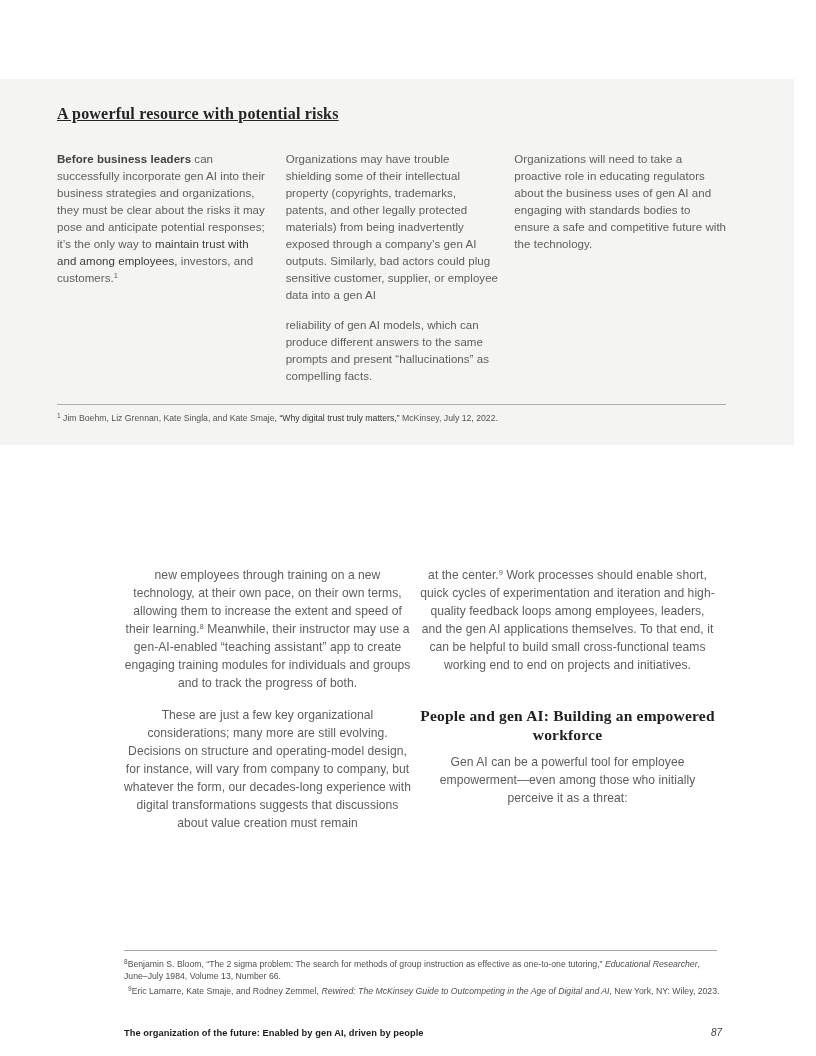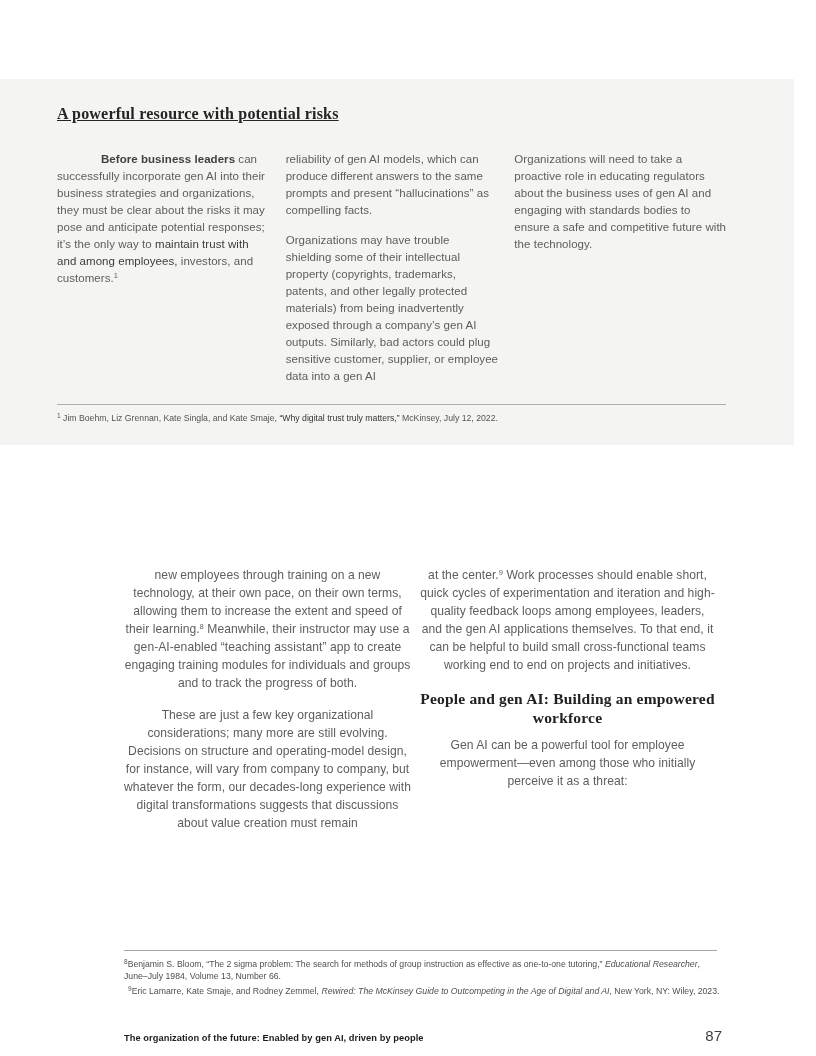--- a/index.html
+++ b/index.html
@@ -28,21 +28,21 @@
     position: absolute; left: 57px; top: 72px;
     width: 670px; display: flex; gap: 16px;
   }
   .risk-col { width: 213px; }
   .body-sm {
     font-size: 11.5px; line-height: 17px; color: #5d5d5d;
     letter-spacing: 0.05px;
   }
   .body-sm p { margin-bottom: 13px; }
   .body-sm p:last-child { margin-bottom: 0; }
-  .bold-lead { font-weight: 700; color: #424242; margin-left: 44px; }
+  .bold-lead { font-weight: 700; color: #424242; }
   .inline-link { color: #3d3d3d; text-decoration: none; cursor: pointer; }
   sup.fnref { font-size: 7.5px; line-height: 0; vertical-align: 4px; }
 
   .risk-fn-rule {
     position: absolute; left: 57px; top: 325px;
     width: 669px; height: 1px; background: #adadab;
   }
   .risk-footnote {
     position: absolute; left: 57px; top: 331px; width: 669px;
     font-size: 8.7px; line-height: 12px; color: #535353;
@@ -57,21 +57,21 @@
   .main-col-right {
     position: absolute; left: 419px; top: 566px; width: 297px;
   }
   .body-md { font-size: 12.1px; line-height: 18px; color: #5d5d5d; letter-spacing: 0.05px; text-align: center; }
   .body-md p { margin-bottom: 14px; }
   .body-md p:last-child { margin-bottom: 0; }
   .section-heading {
     font-family: "Liberation Serif", "DejaVu Serif", serif;
     font-weight: 700; font-size: 15.5px; line-height: 18.5px;
     color: #212121; letter-spacing: 0.2px;
-    margin-top: 16px; margin-bottom: 9px;
+    margin-top: 33px; margin-bottom: 9px;
   }
 
   
   .bottom-fn-rule {
     position: absolute; left: 124px; top: 950px;
     width: 593px; height: 1px; background: #a5a5a3;
   }
   .bottom-footnotes {
     position: absolute; left: 124px; top: 956px; width: 597px;
     font-size: 8.7px; line-height: 12.4px; color: #4f4f4f;
@@ -79,37 +79,37 @@
   .bottom-footnotes sup { font-size: 6.5px; vertical-align: 3px; }
   .fn-item-9 { padding-left: 10px; text-indent: -6px; }
   .italic { font-style: italic; }
 
   
   .page-footer {
     position: absolute; left: 124px; top: 1027px; width: 598px;
     display: flex; justify-content: space-between; align-items: baseline; gap: 30px;
   }
   .footer-title { font-size: 9.3px; font-weight: 700; color: #1c1c1c; letter-spacing: 0.05px; }
-  .footer-page-num { font-size: 15px; color: #3f3f3f; }
+  .footer-page-num { font-size: 10px; color: #3f3f3f; font-style: italic; }
 </style>
 </head>
 <body>
 
 <div class="page">
 
   <section class="risk-panel">
     <h2 class="risk-heading">A powerful resource with potential risks</h2>
 
     <div class="risk-cols">
       <div class="risk-col body-sm">
         <p><span class="bold-lead">Before business leaders</span><span> can successfully incorporate gen AI into their business strategies and organizations, they must be clear about the risks it may pose and anticipate potential responses; it’s the only way to </span><a class="inline-link">maintain trust with and among employees,</a><span> investors, and customers.</span><sup class="fnref">1</sup></p>
       </div>
       <div class="risk-col body-sm">
+        <p>Organizations may have trouble shielding some of their intellectual property (copyrights, trademarks, patents, and other legally protected materials) from being inadvertently exposed through a company’s gen AI outputs. Similarly, bad actors could plug sensitive customer, supplier, or employee data into a gen AI</p>
         <p>reliability of gen AI models, which can produce different answers to the same prompts and present “hallucinations” as compelling facts.</p>
-        <p>Organizations may have trouble shielding some of their intellectual property (copyrights, trademarks, patents, and other legally protected materials) from being inadvertently exposed through a company’s gen AI outputs. Similarly, bad actors could plug sensitive customer, supplier, or employee data into a gen AI</p>
       </div>
       <div class="risk-col body-sm">
         <p>Organizations will need to take a proactive role in educating regulators about the business uses of gen AI and engaging with standards bodies to ensure a safe and competitive future with the technology.</p>
       </div>
     </div>
 
     <div class="risk-fn-rule"></div>
     <p class="risk-footnote"><sup>1</sup><span> Jim Boehm, Liz Grennan, Kate Singla, and Kate Smaje, </span><a class="fn-link">“Why digital trust truly matters,”</a><span> McKinsey, July 12, 2022.</span></p>
   </section>
 

